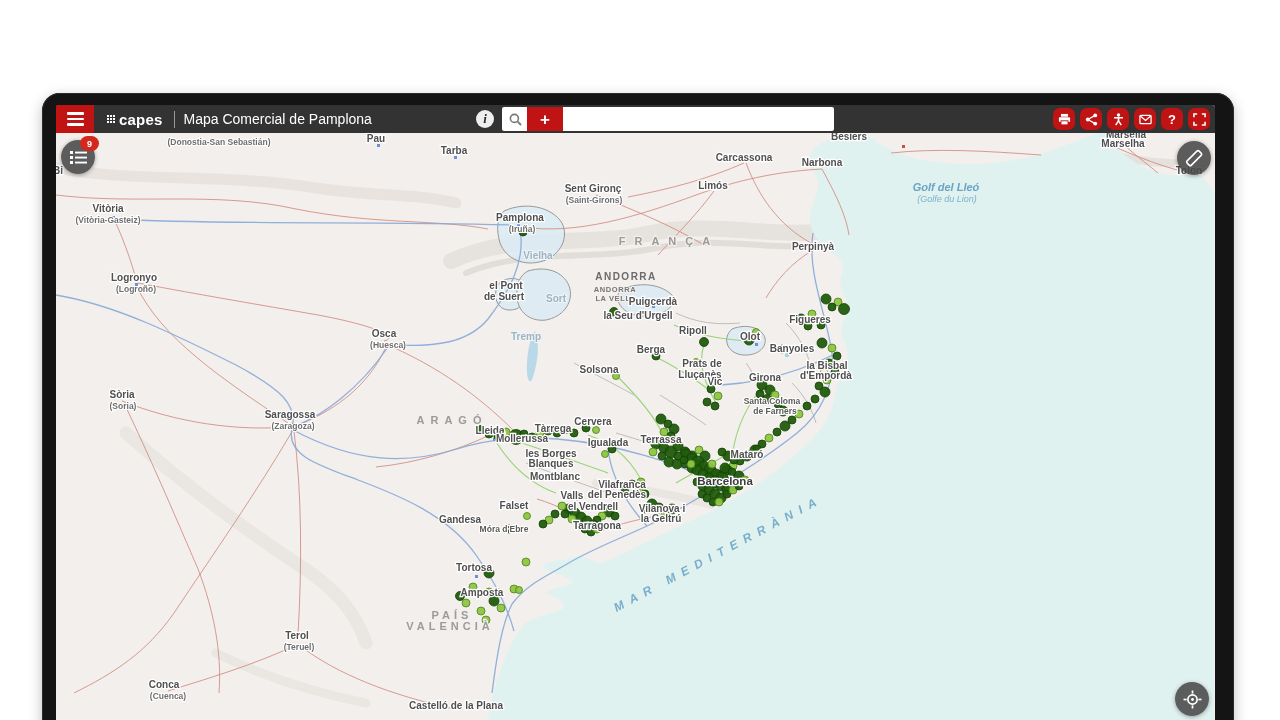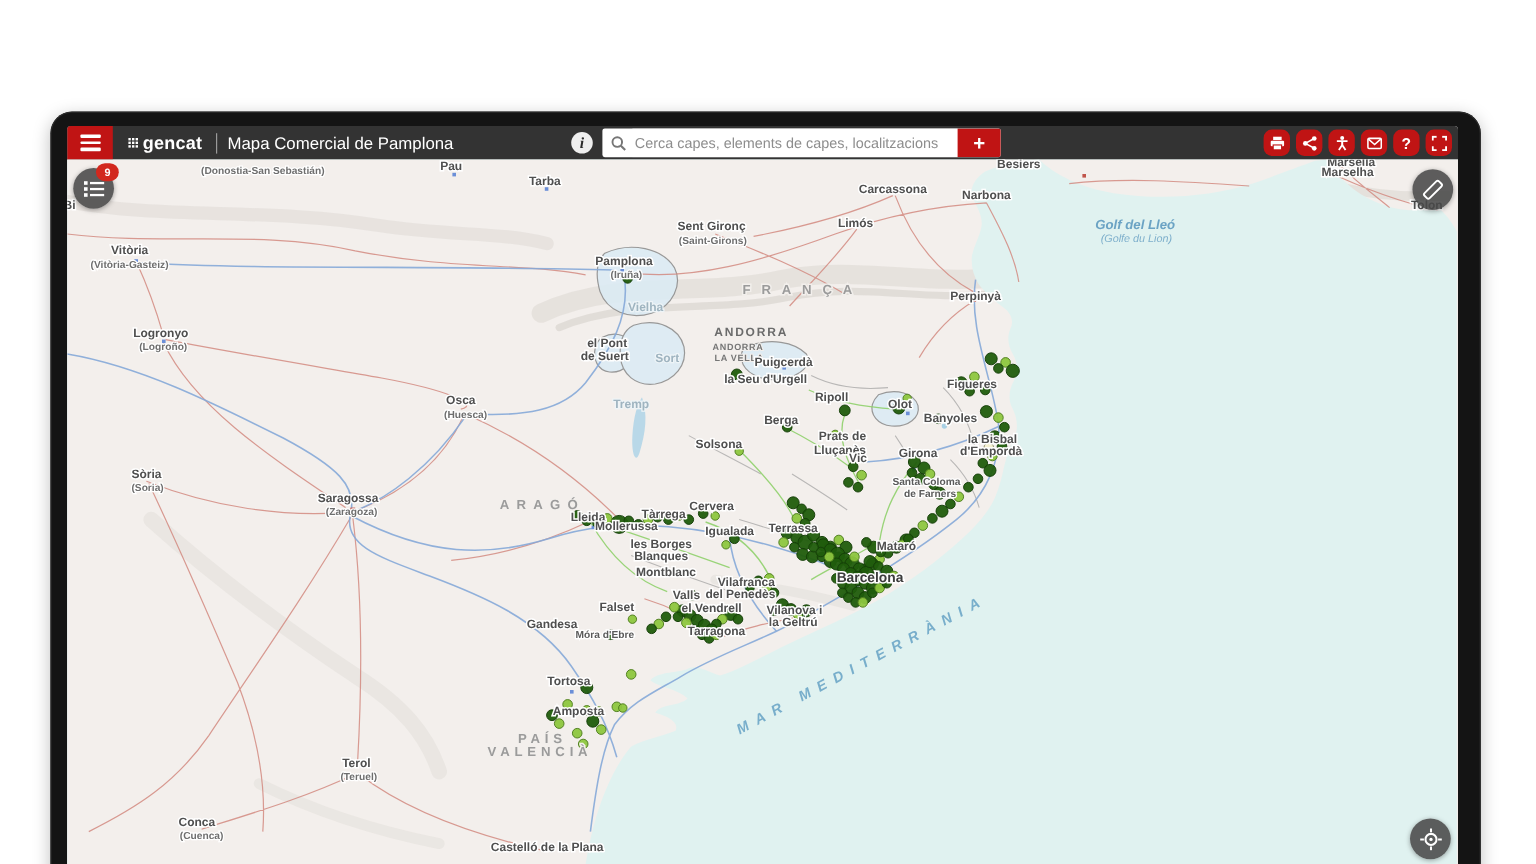--- a/index.html
+++ b/index.html
@@ -78,35 +78,34 @@
           <i></i>
             <i></i>
             <i></i>
             <i></i>
             <i></i>
             <i></i>
             <i></i>
             <i></i>
             <i></i>
         </span>
-        <span class="brand-text">gencat</span>
+        <span class="brand-text">capes</span>
       </div>
       <span class="tdivider"></span>
       <h1 class="app-title">Mapa Comercial de Pamplona</h1>
 
       <div class="search-wrap">
         <span class="info-btn">i</span>
         <div class="searchbox">
           <span class="mag">
             <svg width="13" height="13" viewBox="0 0 13 13">
                 <circle cx="5.4" cy="5.4" r="4" fill="none" stroke="#777" stroke-width="1.6"></circle>
                 <line x1="8.4" y1="8.4" x2="12" y2="12" stroke="#777" stroke-width="1.8"></line>
               </svg>
           </span>
-          <input placeholder="Cerca capes, elements de capes, localitzacions" style="">
           <button class="add-btn">+</button>
         </div>
       </div>
 
       <div class="actions">
         <button class="act-btn">
           <svg width="13" height="13" viewBox="0 0 14 14">
               <rect x="3.2" y="1" width="7.6" height="3" fill="#fff"></rect>
               <rect x="1" y="4.6" width="12" height="5" rx="1" fill="#fff"></rect>
               <rect x="3.2" y="8.4" width="7.6" height="4.4" fill="#fff" stroke="#c01414" stroke-width="1"></rect>

